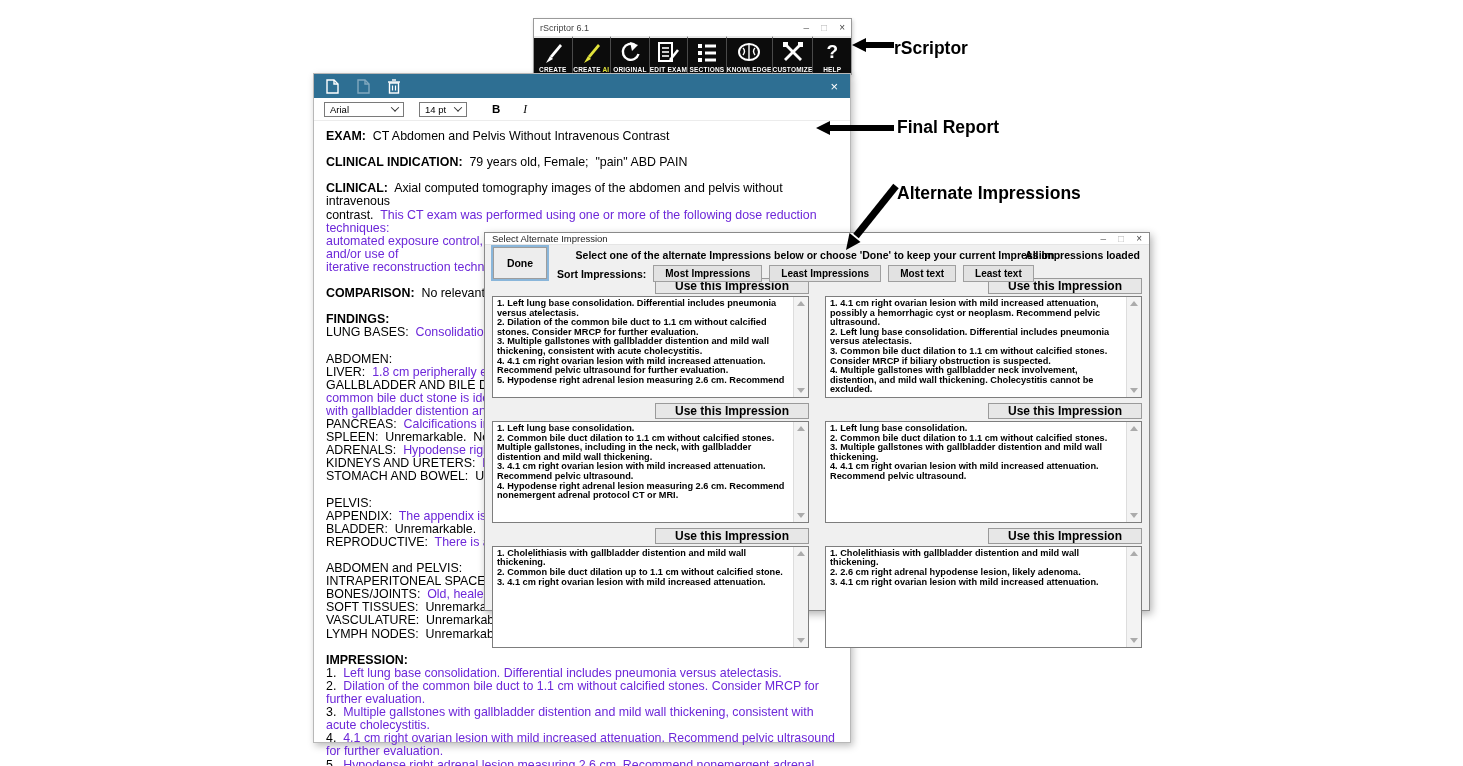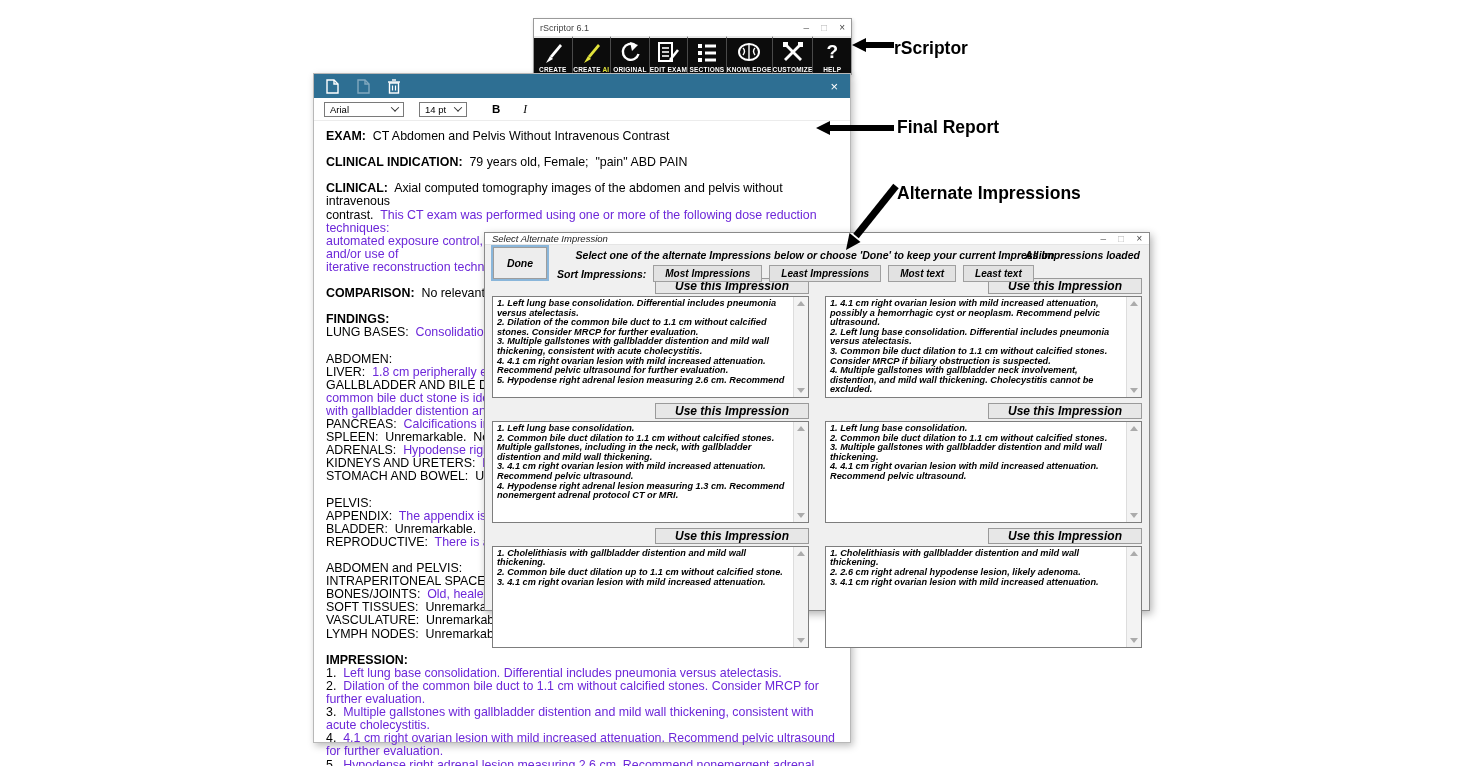--- a/index.html
+++ b/index.html
@@ -37,21 +37,21 @@
     transform:rotate(45deg) translate(-1px,-1px);}
   .fmt-b{font-weight:bold;font-size:11.5px;margin-left:16px;}
   .fmt-i{font-style:italic;font-size:11.5px;font-family:"Liberation Serif",serif;margin-left:14px;}
   .rw-content{padding:9px 12px 0 12px;font-size:12.4px;line-height:13.1px;}
   .line{white-space:pre-wrap;min-height:13.1px;}
   .seg-b{font-weight:bold;}
   .seg-r{color:#6d28d9;}
 
   
   #impression-dialog{position:absolute;left:484px;top:232px;width:666px;height:379px;background:#f0f0f0;
-    border:1px solid #8a8a8a;box-shadow:2px 3px 8px rgba(0,0,0,.3);z-index:30;display:flex;flex-direction:column;box-sizing:border-box;font-style:italic;}
+    border:1px solid #8a8a8a;box-shadow:2px 3px 8px rgba(0,0,0,.3);z-index:30;display:flex;flex-direction:column;box-sizing:border-box;}
   .dlg-titlebar{height:18px;background:#fff;display:flex;align-items:center;padding:0 7px;font-size:9.5px;color:#222;border-bottom:1px solid #e5e5e5;}
   .dlg-header{position:relative;height:32px;flex:none;}
   .done-btn{position:absolute;left:8px;top:2px;width:52px;height:30px;background:#ededed;border:1px solid #9d9d9d;
     box-shadow:0 0 0 2px #8ab6da;font-size:10.5px;font-weight:bold;display:flex;align-items:center;justify-content:center;}
   .dlg-instr{position:absolute;left:72px;top:4px;width:516px;text-align:center;font-weight:bold;font-size:10.5px;}
   .dlg-status{position:absolute;right:9px;top:4px;font-weight:bold;font-size:10.5px;}
   .sort-row{position:absolute;left:72px;top:20px;display:flex;gap:7px;align-items:center;font-size:10.5px;font-weight:bold;}
   .sort-btn{background:#e2e2e2;border:1px solid #9f9f9f;font-weight:bold;font-size:10px;padding:1px 11px;height:13px;
     display:flex;align-items:center;font-family:"Liberation Sans",sans-serif;}
   .dlg-grid{flex:1;display:grid;grid-template-columns:1fr 1fr;column-gap:16px;row-gap:5px;
@@ -298,21 +298,21 @@
             <span class="arr-dn"></span>
           </div>
       </div>
     </div>
     <div class="cell">
       <div class="use-btn">Use this Impression</div>
       <div class="panel">
         <div class="pline">1.  Left lung base consolidation.</div>
           <div class="pline">2.  Common bile duct dilation to 1.1 cm without calcified stones. Multiple gallstones, including in the neck, with gallbladder distention and mild wall thickening.</div>
           <div class="pline">3.  4.1 cm right ovarian lesion with mild increased attenuation. Recommend pelvic ultrasound.</div>
-          <div class="pline">4.  Hypodense right adrenal lesion measuring 1.3 cm. Recommend nonemergent adrenal protocol CT or MRI.</div>
+          <div class="pline">4.  Hypodense right adrenal lesion measuring 2.6 cm. Recommend nonemergent adrenal protocol CT or MRI.</div>
           <div class="pscroll">
             <span class="arr-up"></span>
             <span class="arr-dn"></span>
           </div>
       </div>
     </div>
     <div class="cell">
       <div class="use-btn">Use this Impression</div>
       <div class="panel">
         <div class="pline">1.  Left lung base consolidation.</div>

